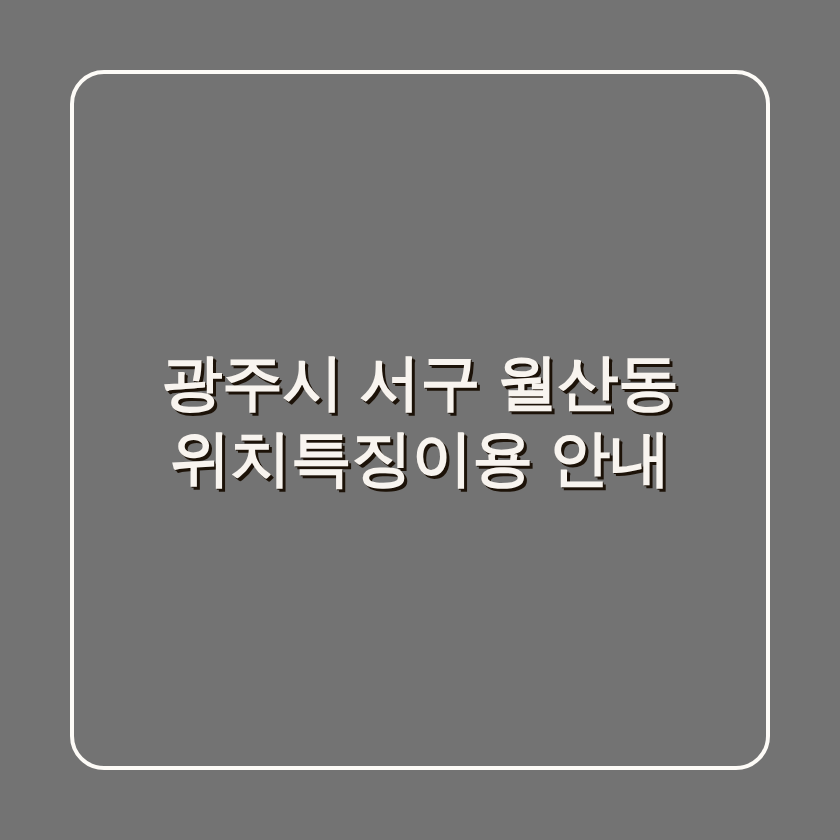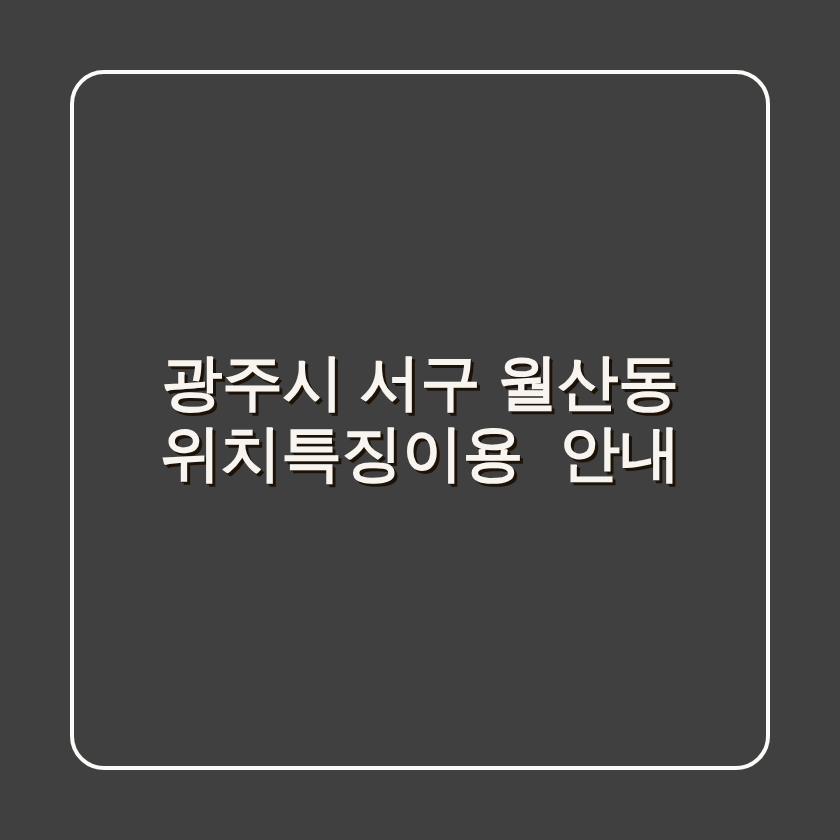--- a/index.html
+++ b/index.html
@@ -61,22 +61,22 @@
     white-space: nowrap;
     text-shadow:
       3px 3px 0 #1c1208,
       3px 3px 2px rgba(20,12,6,0.85),
       1px 1px 0 #1c1208;
   }
 </style>
 </head>
 <body>
 
-<div id="card" style="background: #404040;">
+<div id="card" style="background: #737373;">
 
   <div id="frame" style="border-color: rgb(253, 251, 247);"></div>
 
   <div id="title-block">
     <span class="title-line" style="color: rgb(248, 244, 239); text-shadow: rgb(28, 18, 8) 3px 3px 0px, rgb(28, 18, 8) 1px 1px 0px;">광주시 서구 월산동</span>
-    <span class="title-line" style="color: rgb(248, 244, 239); text-shadow: rgb(28, 18, 8) 3px 3px 0px, rgb(28, 18, 8) 1px 1px 0px; font-family: Liberation Mono, monospace;">위치특징이용 안내</span>
+    <span class="title-line" style="color: rgb(248, 244, 239); text-shadow: rgb(28, 18, 8) 3px 3px 0px, rgb(28, 18, 8) 1px 1px 0px;">위치특징이용 안내</span>
   </div>
 
 </div>
 
 </body></html>

